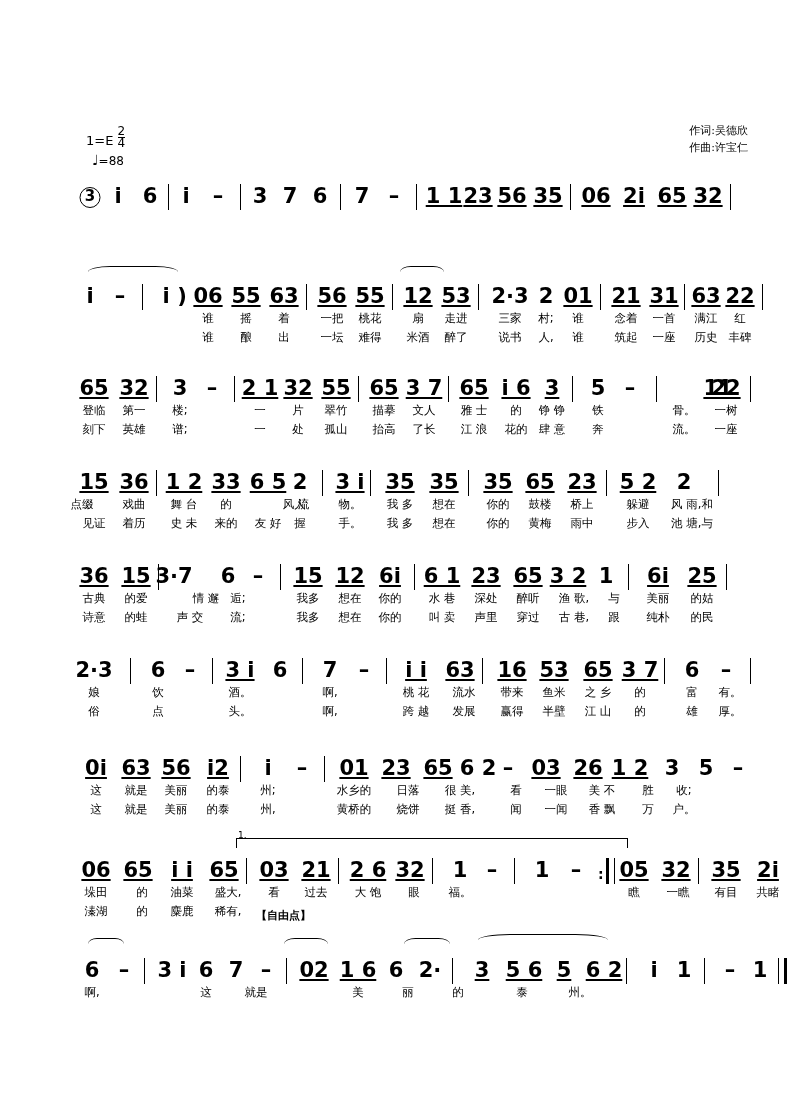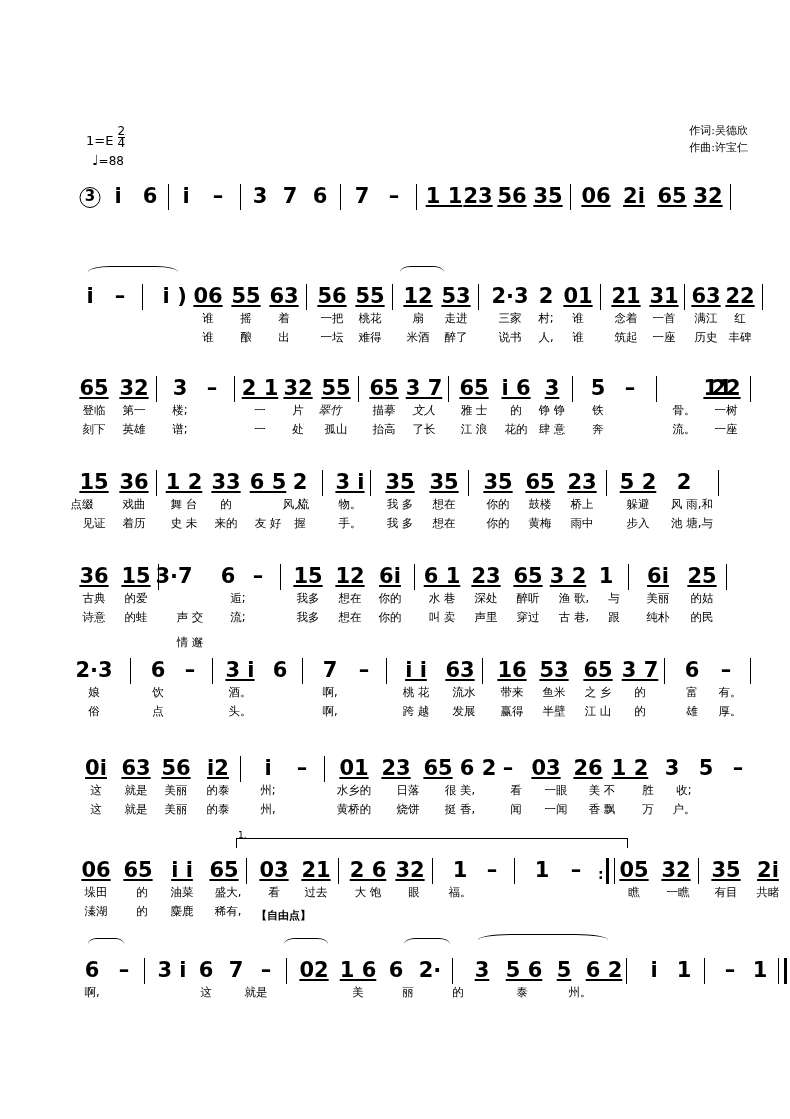--- a/index.html
+++ b/index.html
@@ -296,23 +296,23 @@
       <span class="cell u" style="left:640px;">11</span>
       <span class="cell u" style="left:648px;">22</span>
       <span class="bar" style="left:672px;"></span>
     </div>
     <div class="lyr">
       <span class="cell" style="left:16px;">登临</span>
       <span class="cell" style="left:56px;">第一</span>
       <span class="cell" style="left:102px;">楼;</span>
       <span class="cell" style="left:182px;">一</span>
       <span class="cell" style="left:220px;">片</span>
-      <span class="cell" style="left:252px;font-style:italic;">翠竹</span>
+      <span class="cell" style="left:258px;">翠竹</span>
       <span class="cell" style="left:306px;">描摹</span>
-      <span class="cell" style="left:346px;font-style:italic;">文人</span>
+      <span class="cell" style="left:346px;">文人</span>
       <span class="cell" style="left:396px;">雅 士</span>
       <span class="cell" style="left:438px;">的</span>
       <span class="cell" style="left:474px;">铮 铮</span>
       <span class="cell" style="left:520px;">铁</span>
       <span class="cell" style="left:606px;">骨。</span>
       <span class="cell" style="left:648px;">一树</span>
     </div>
     <div class="lyr">
       <span class="cell" style="left:16px;">刻下</span>
       <span class="cell" style="left:56px;">英雄</span>
@@ -407,21 +407,21 @@
       <span class="cell u" style="left:490px;">3 2</span>
       <span class="cell" style="left:528px;">1</span>
       <span class="bar" style="left:550px;"></span>
       <span class="cell u" style="left:580px;">6i</span>
       <span class="cell u" style="left:624px;">25</span>
       <span class="bar" style="left:648px;"></span>
     </div>
     <div class="lyr">
       <span class="cell" style="left:16px;">古典</span>
       <span class="cell" style="left:58px;">的爱</span>
-      <span class="cell" style="left:112px;margin-top:44px;">情 邂</span>
+      <span class="cell" style="left:128px;">情 邂</span>
       <span class="cell" style="left:160px;">逅;</span>
       <span class="cell" style="left:230px;">我多</span>
       <span class="cell" style="left:272px;">想在</span>
       <span class="cell" style="left:312px;">你的</span>
       <span class="cell" style="left:364px;">水 巷</span>
       <span class="cell" style="left:408px;">深处</span>
       <span class="cell" style="left:450px;">醉听</span>
       <span class="cell" style="left:496px;">渔 歌,</span>
       <span class="cell" style="left:536px;">与</span>
       <span class="cell" style="left:580px;">美丽</span>

